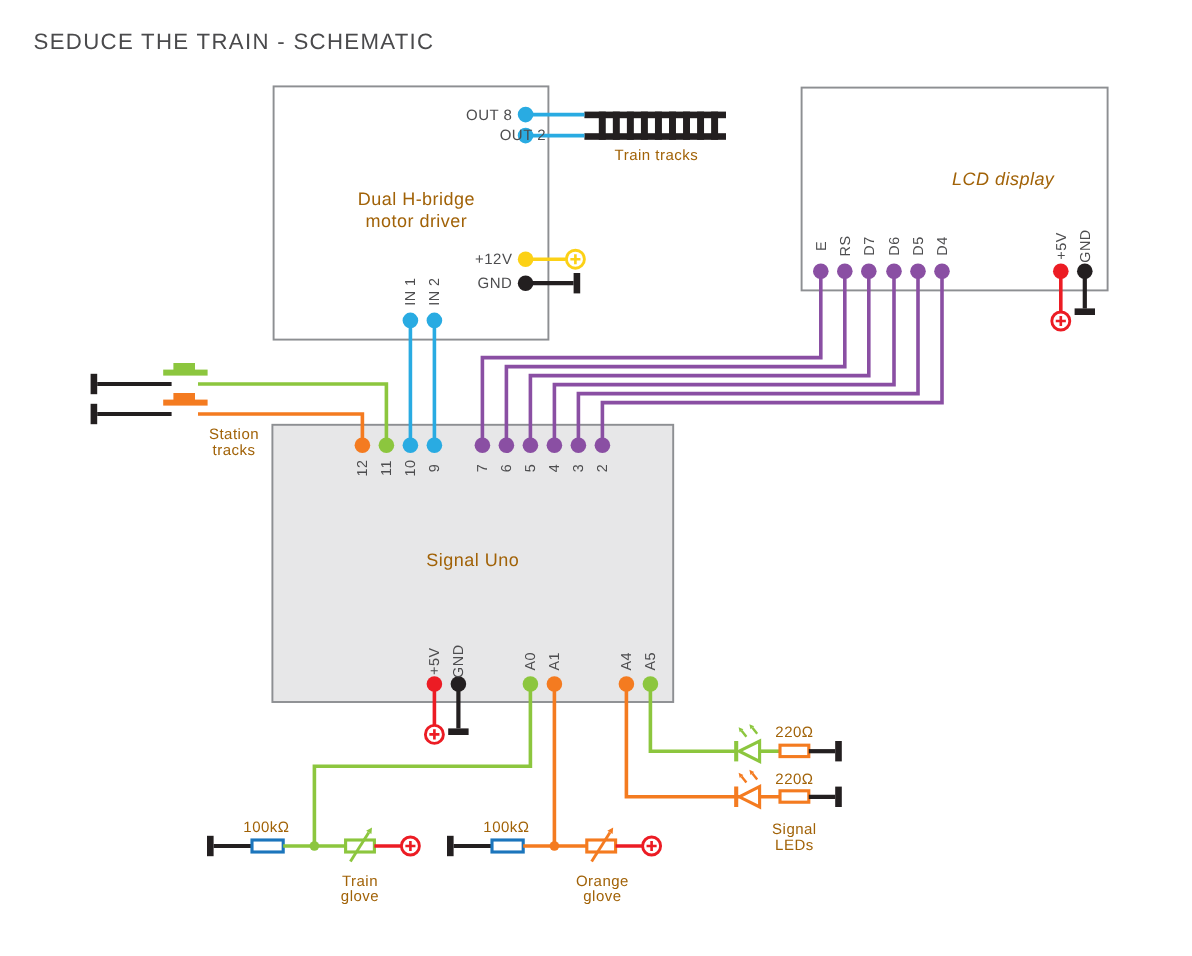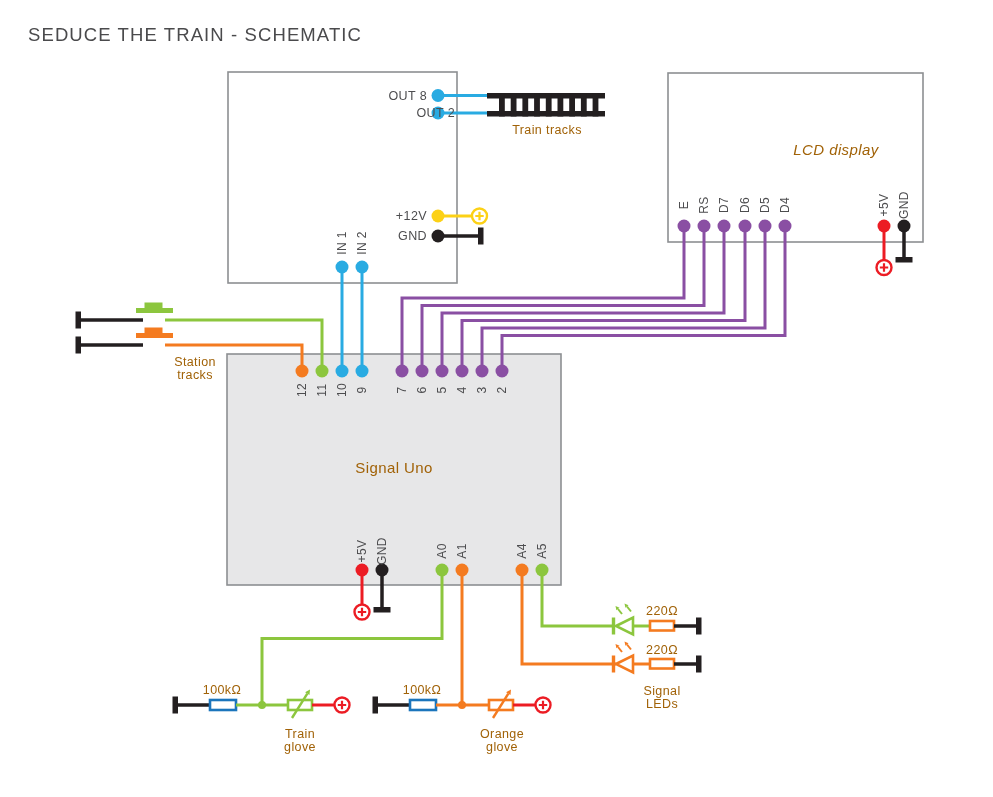--- a/index.html
+++ b/index.html
@@ -220,20 +220,24 @@
       <circle class="fblk" cx="382" cy="570" r="6.5"></circle>
       <circle class="fgreen" cx="442" cy="570" r="6.5"></circle>
       <circle class="forange" cx="462" cy="570" r="6.5"></circle>
       <circle class="forange" cx="522" cy="570" r="6.5"></circle>
       <circle class="fgreen" cx="542" cy="570" r="6.5"></circle>
     </g>
   </svg>
 
   <div id="title">SEDUCE THE TRAIN - SCHEMATIC</div>
 
+  <div class="lbl boxname" style="left:347px;top:176px;">
+    <div>Dual H-bridge</div>
+    <div>motor driver</div>
+  </div>
   <div class="lbl-r" style="left:427px;top:96px;">OUT 8</div>
   <div class="lbl-r" style="left:415px;top:113px;margin-left:40px;">OUT 2</div>
   <div class="lbl-r" style="left:427px;top:216px;">+12V</div>
   <div class="lbl-r" style="left:427px;top:236px;">GND</div>
   <div class="lbl-v" style="left:342px;top:243px;">IN 1</div>
   <div class="lbl-v" style="left:362px;top:243px;">IN 2</div>
 
   <div class="lbl" style="left:547px;top:130px;">Train tracks</div>
 
   <div class="lbl boxname" style="left:836px;top:150px;font-style:italic;">LCD display</div>

